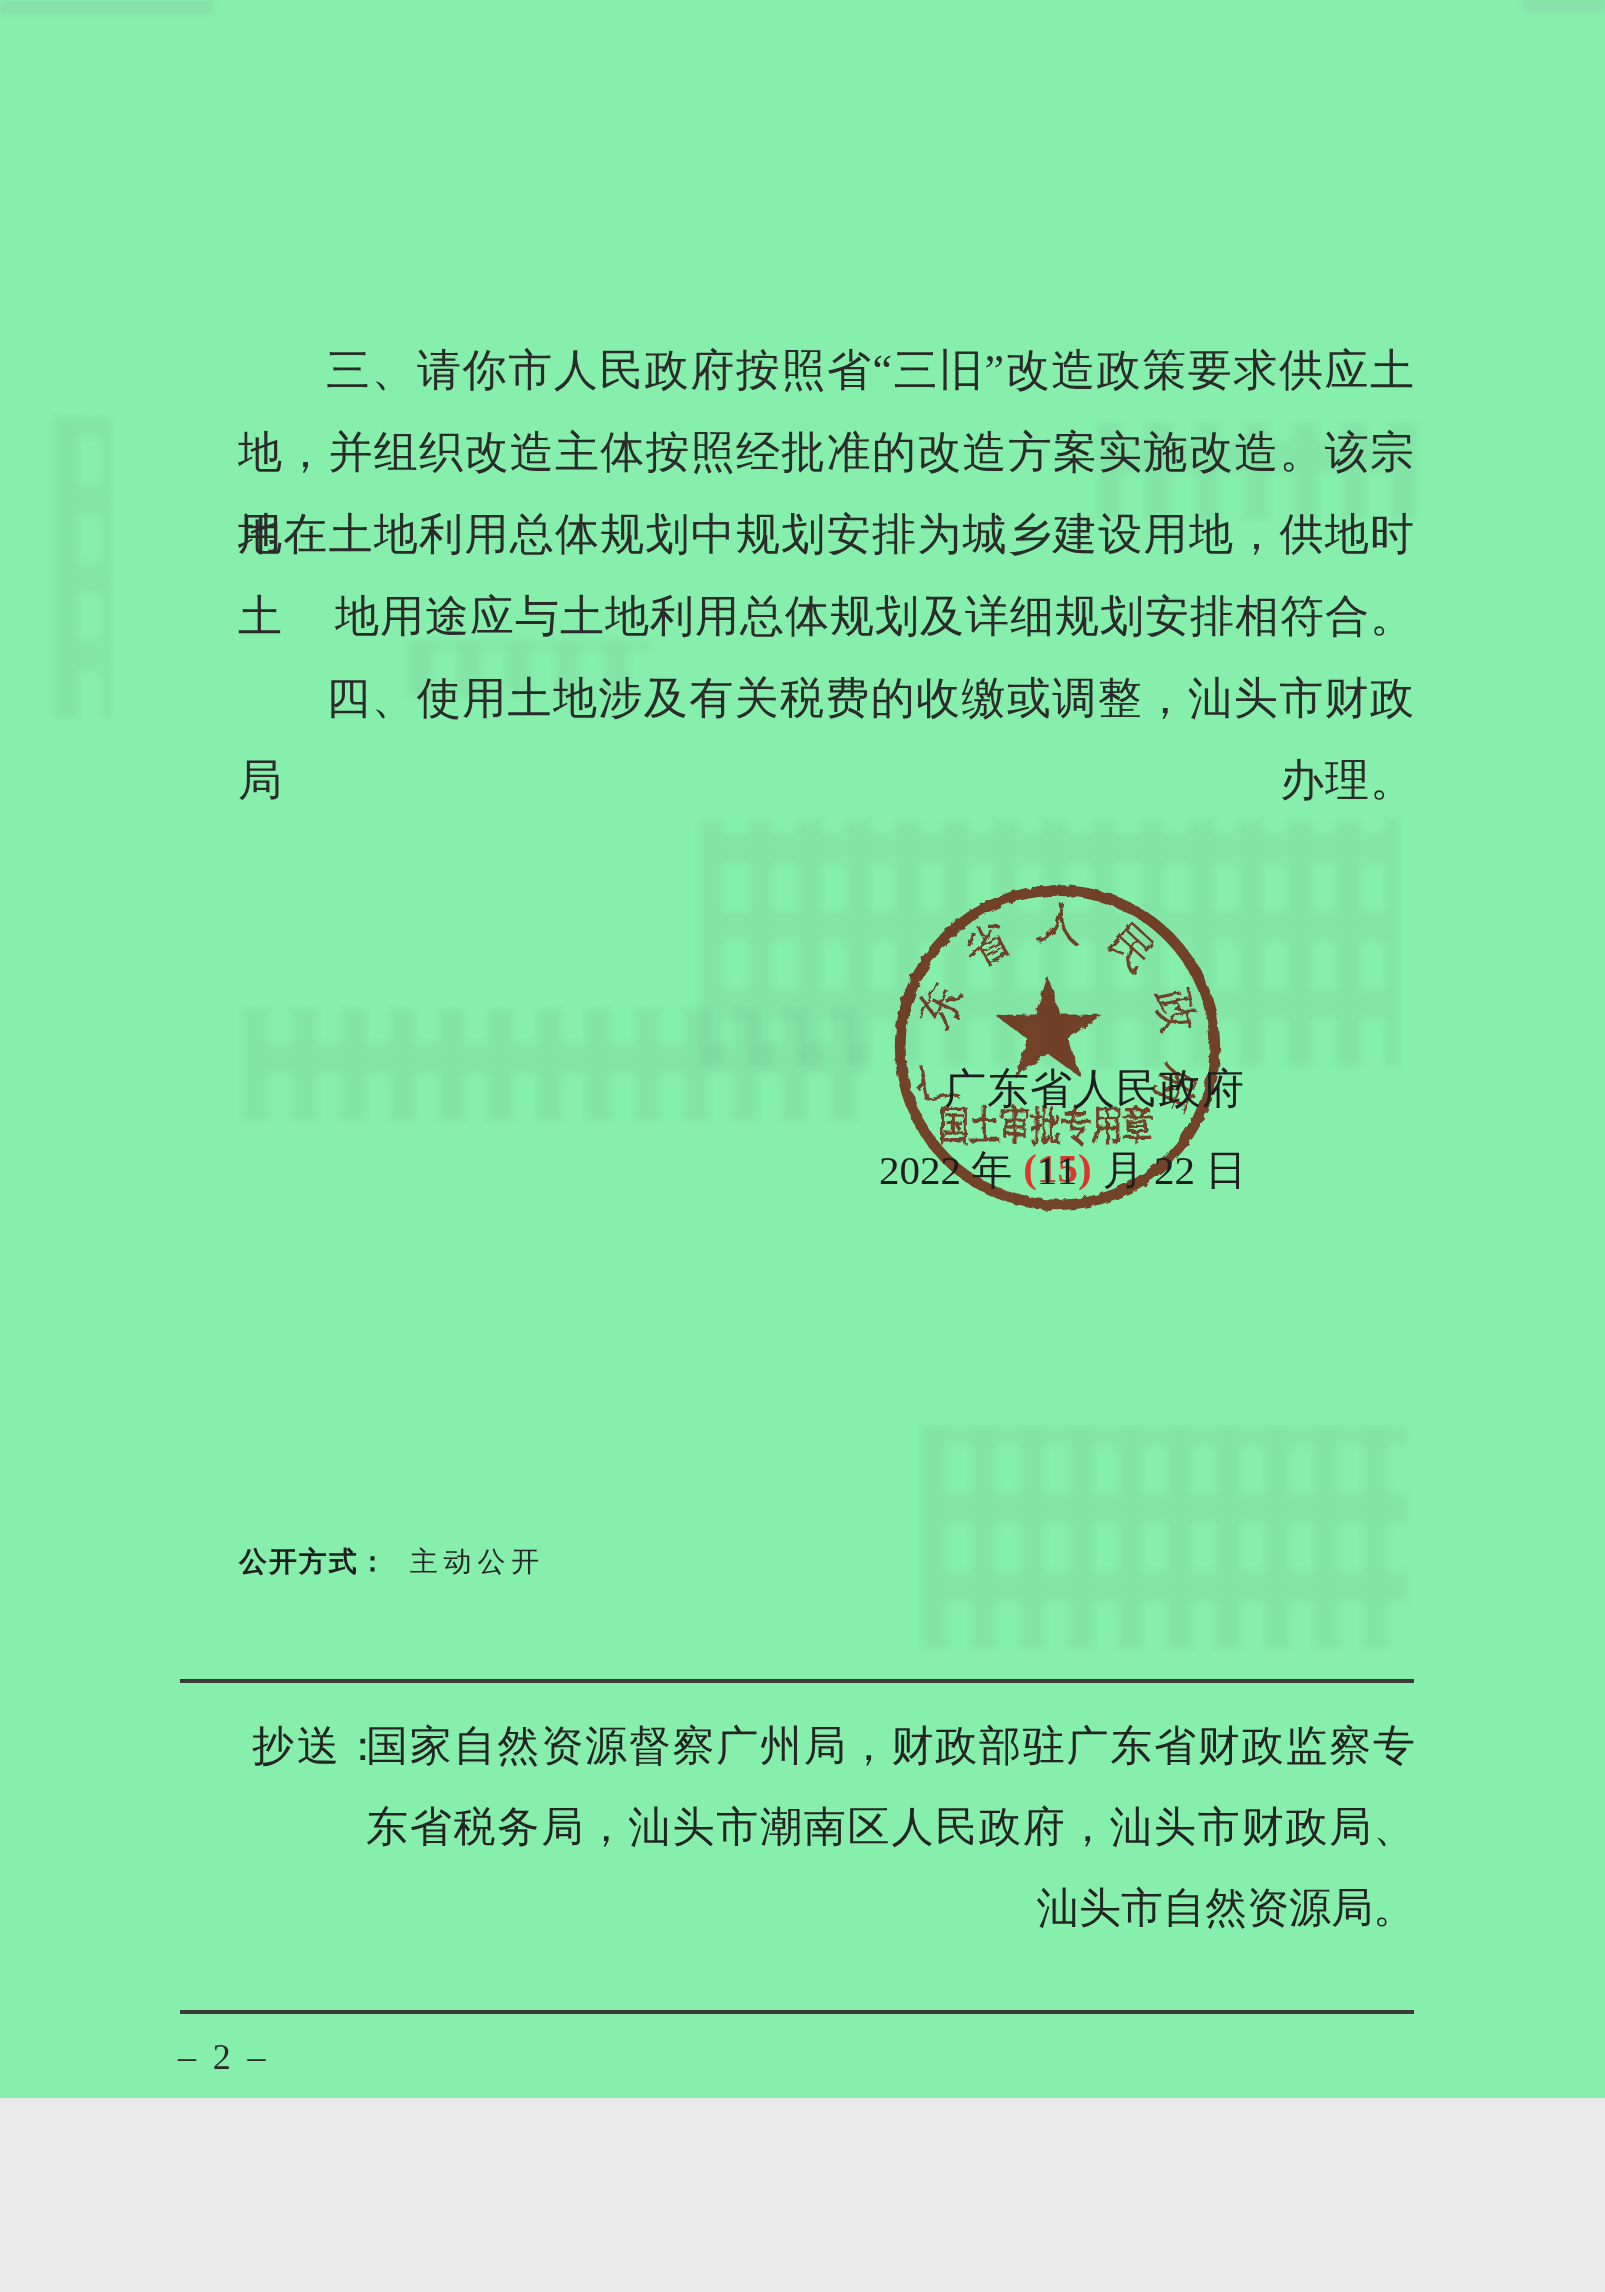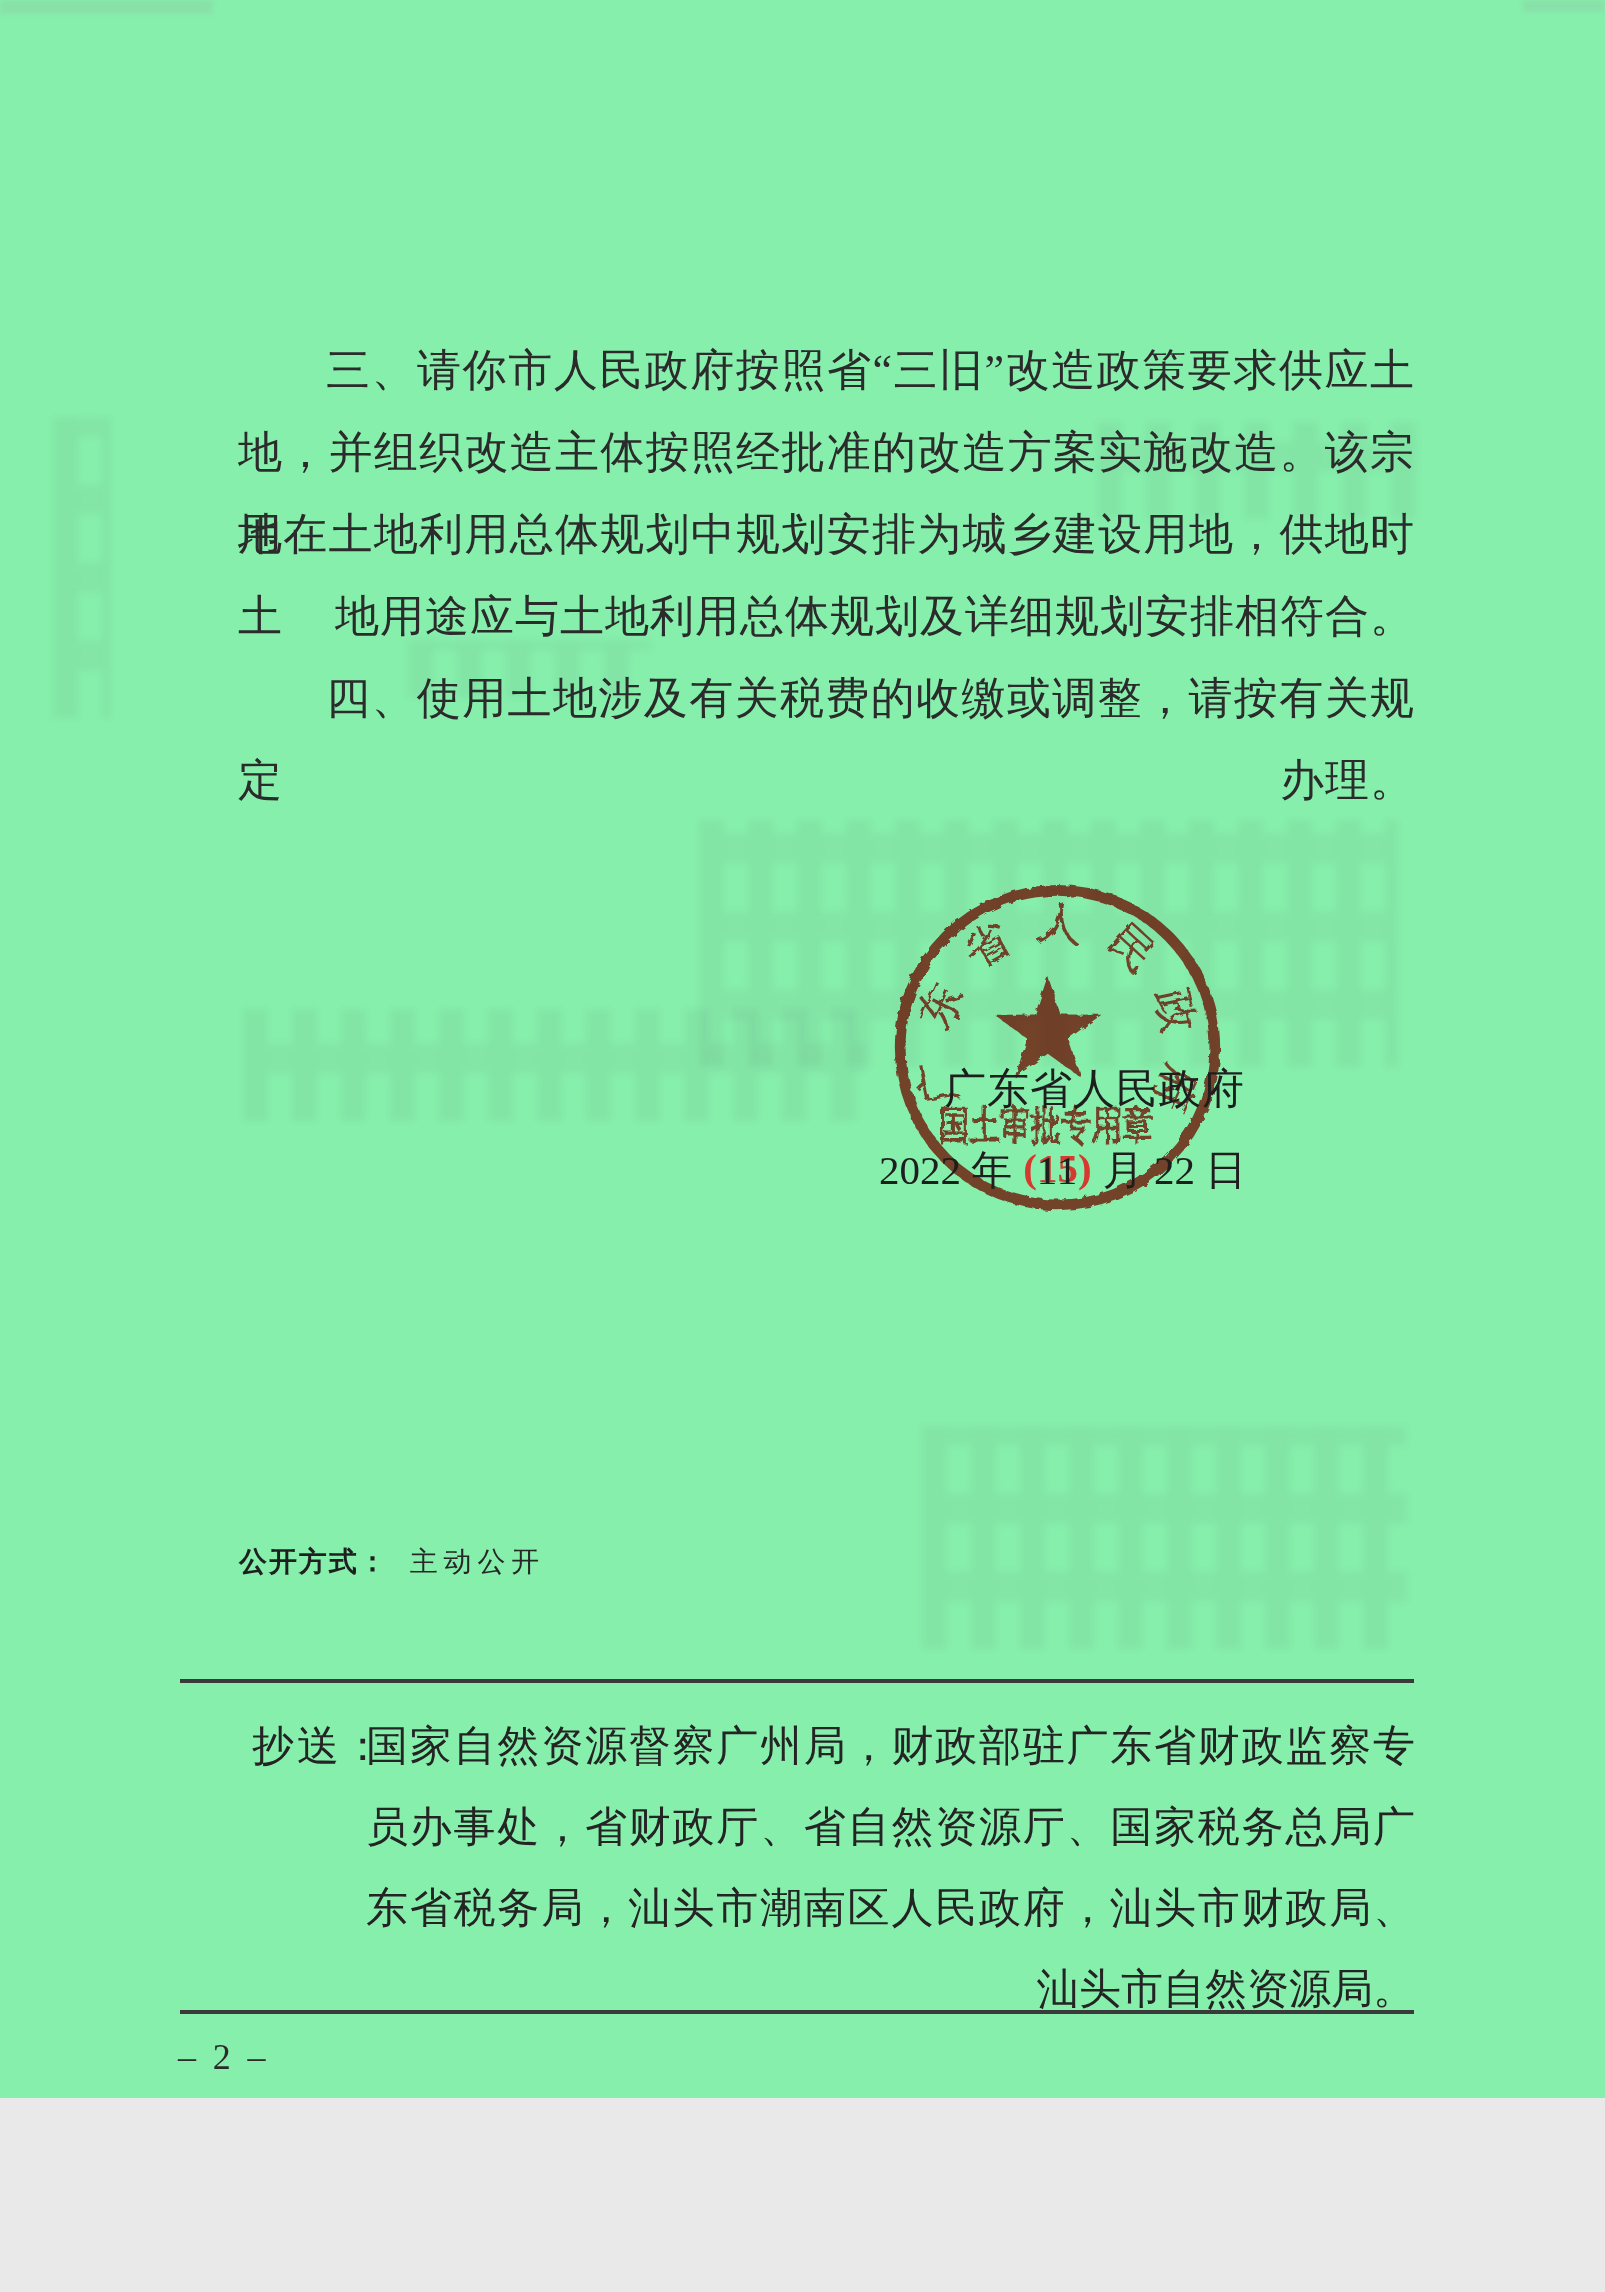--- a/index.html
+++ b/index.html
@@ -104,21 +104,21 @@
   <div class="ghost" style="left:408px;top:640px;width:243px;height:58px;"></div>
 
   <div class="bodytext">
     <div>
       <div class="line fill indent">三、请你市人民政府按照省“三旧”改造政策要求供应土</div>
       <div class="line fill">地，并组织改造主体按照经批准的改造方案实施改造。该宗用</div>
       <div class="line fill">地在土地利用总体规划中规划安排为城乡建设用地，供地时土</div>
       <div class="line">地用途应与土地利用总体规划及详细规划安排相符合。</div>
     </div>
     <div>
-      <div class="line fill indent">四、使用土地涉及有关税费的收缴或调整，请按有关规定</div>
+      <div class="line fill indent">四、使用土地涉及有关税费的收缴或调整，汕头市财政局</div>
       <div class="line">办理。</div>
     </div>
   </div>
 
   <svg class="seal-svg" width="369" height="369" viewBox="0 0 380 380">
     <defs>
       <filter id="rough" x="-10%" y="-10%" width="120%" height="120%">
         <feTurbulence type="fractalNoise" baseFrequency="0.12" numOctaves="2" result="n"></feTurbulence>
         <feDisplacementMap in="SourceGraphic" in2="n" scale="6"></feDisplacementMap>
       </filter>
@@ -147,21 +147,20 @@
   <div class="publicity">
     <span class="lab">公开方式：</span><span class="val">主动公开</span>
   </div>
 
   <div class="rule top"></div>
   <div class="rule bottom"></div>
 
   <div class="cc-label">抄送：</div>
   <div class="cc-body">
     <div class="line fill">国家自然资源督察广州局，财政部驻广东省财政监察专</div>
-    <div class="line fill">员办事处，省财政厅、省自然资源厅、国家税务总局广</div>
     <div class="line fill">东省税务局，汕头市潮南区人民政府，汕头市财政局、</div>
     <div class="line">汕头市自然资源局。</div>
   </div>
 
   <div class="pagenum">– 2 –</div>
 
 </div>
 
 
 </body></html>

